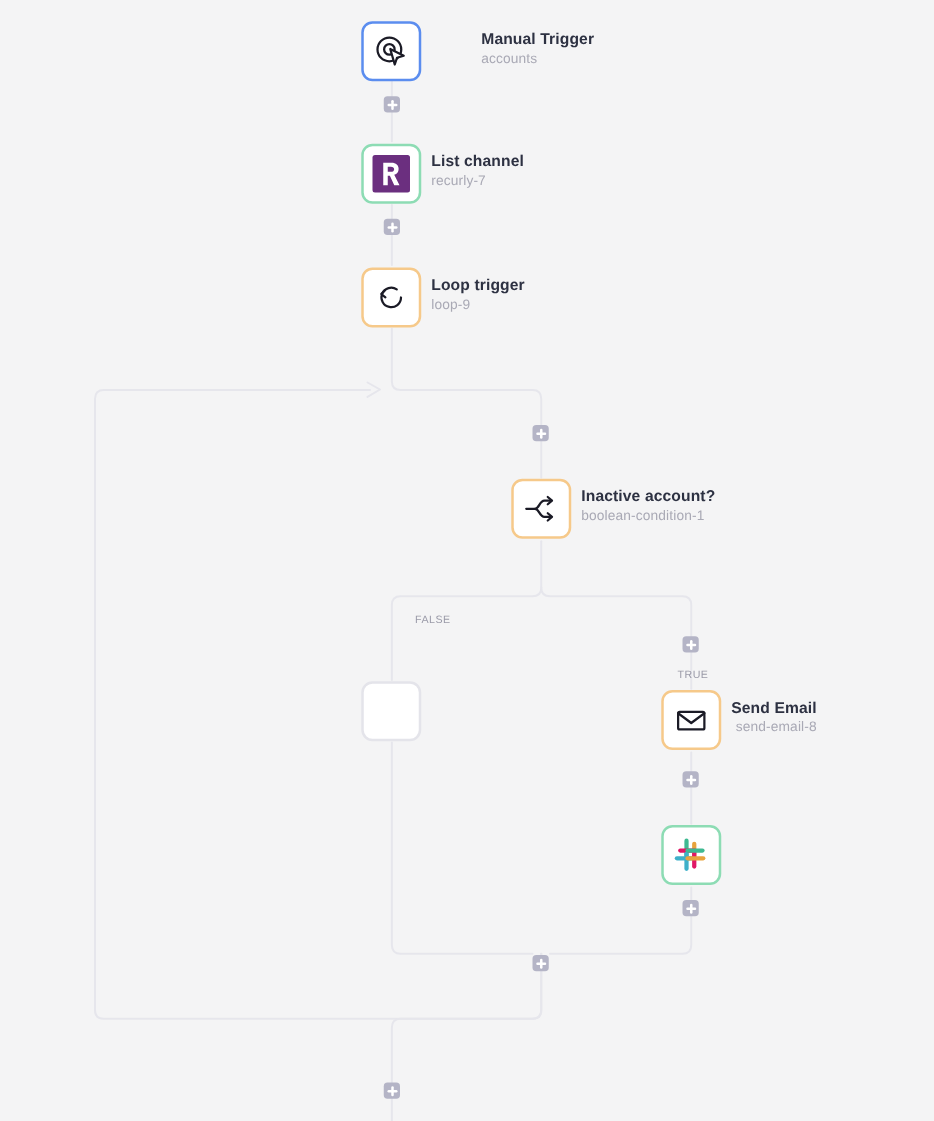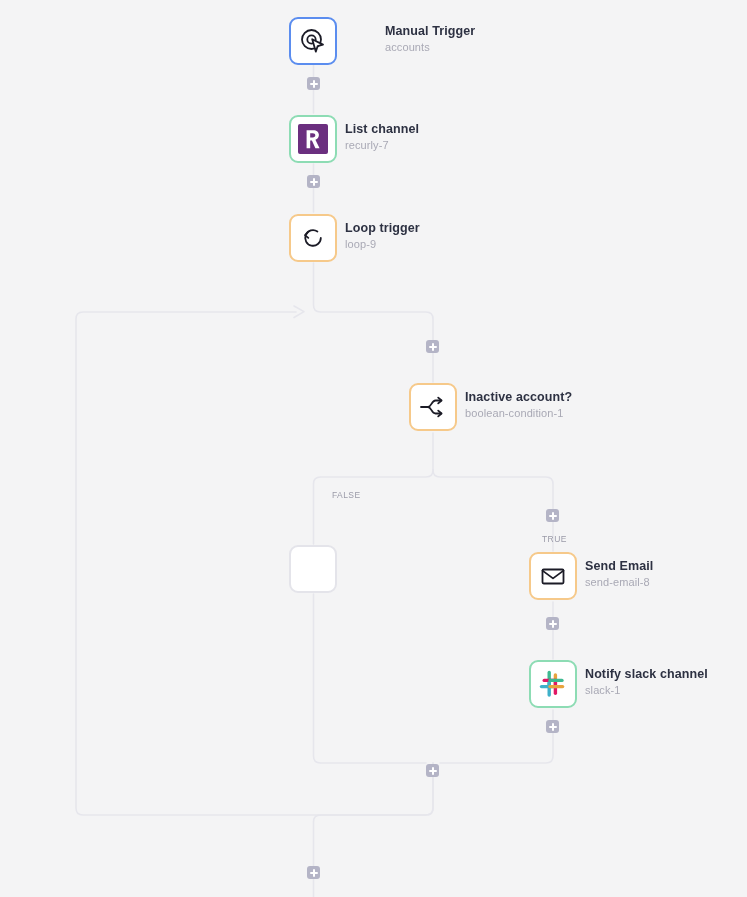--- a/index.html
+++ b/index.html
@@ -158,21 +158,21 @@
   </div>
 
   <div class="node orange" style="left:529px;top:552px;">
     <span>
       <svg class="icon-svg" width="28" height="28" viewBox="0 0 28 28">
         <rect x="3.5" y="7.5" width="21" height="14" rx="1.2" fill="none" stroke="#1b1b26" stroke-width="1.8"></rect>
         <path d="M3.5 8.6 L14 16.4 L24.5 8.6" fill="none" stroke="#1b1b26" stroke-width="1.8" stroke-linecap="round" stroke-linejoin="round"></path>
       </svg>
     </span>
   </div>
-  <div class="labels" style="left:585px;top:559px;">
+  <div class="labels" style="left:585px;top:559px;text-align:right;">
     <div class="title">Send Email</div>
     <div class="sub">send-email-8</div>
   </div>
 
   <div class="node green" style="left:529px;top:660px;">
     <span>
       <svg class="icon-svg" width="30" height="30" viewBox="0 0 30 30">
         <g stroke-linecap="round" stroke-width="3.4" fill="none">
 
           <line x1="11.2" y1="3.5" x2="11.2" y2="15.2" stroke="#3eb991"></line>
@@ -183,24 +183,20 @@
         </g>
         <g stroke-linecap="round" stroke-width="3.4" fill="none">
           <line x1="11.2" y1="14.0" x2="11.2" y2="26.0" stroke="#3eb0c9"></line>
           <line x1="17.4" y1="12.2" x2="17.4" y2="24.2" stroke="#e01765"></line>
           <line x1="12.0" y1="17.6" x2="24.6" y2="17.6" stroke="#e8a33d"></line>
           <line x1="12.0" y1="11.4" x2="24.0" y2="11.4" stroke="#3eb991"></line>
         </g>
       </svg>
     </span>
   </div>
-  <div class="labels" style="left:585px;top:667px;">
-    <div class="title">Notify slack channel</div>
-    <div class="sub">slack-1</div>
-  </div>
 
   <div class="branch-label" style="left:300px;top:490px;margin-left:32px;">FALSE</div>
   <div class="branch-label" style="left:542px;top:490px;margin-top:44px;">TRUE</div>
 
   <div class="plus" style="left:307px;top:77px;"></div>
   <div class="plus" style="left:307px;top:175px;"></div>
   <div class="plus" style="left:426px;top:340px;"></div>
   <div class="plus" style="left:546px;top:509px;"></div>
   <div class="plus" style="left:546px;top:617px;"></div>
   <div class="plus" style="left:546px;top:720px;"></div>

